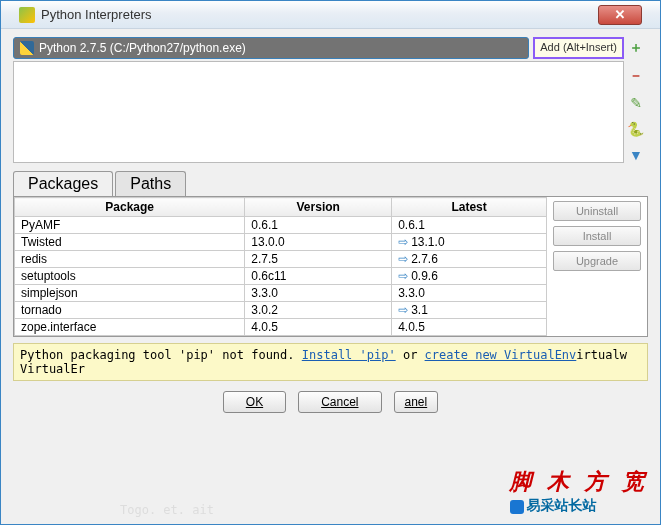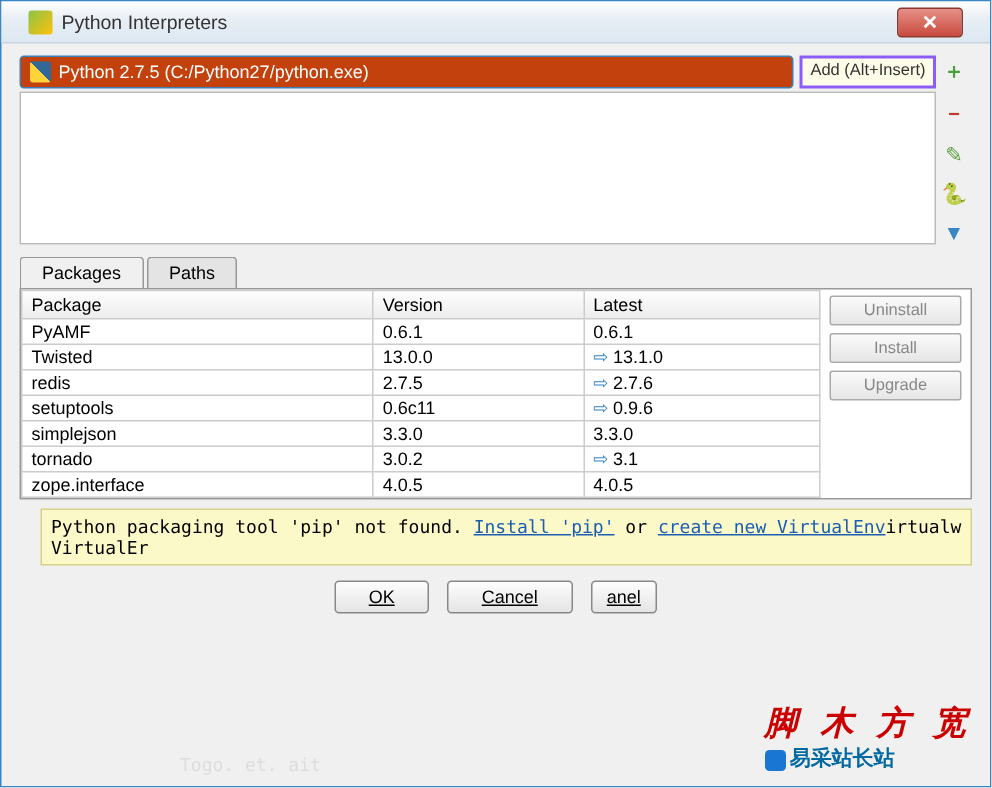--- a/index.html
+++ b/index.html
@@ -4,38 +4,38 @@
 <style>
 * { box-sizing: border-box; margin: 0; padding: 0; }
 body { font-family: "Segoe UI", Tahoma, sans-serif; font-size: 12px; background: #fff; width: 661px; height: 525px; overflow: hidden; }
 .window { border: 1px solid #3a85c4; background: #f0f0f0; height: 100%; display: flex; flex-direction: column; }
 .titlebar { background: linear-gradient(#fdfefe, #e8eef5 45%, #dde8f2); height: 28px; display: flex; align-items: center; padding: 0 18px; border-bottom: 1px solid #c8d4e0; }
 .titlebar-icon { width: 16px; height: 16px; background: linear-gradient(135deg, #8bc34a, #ffc107); border-radius: 2px; margin-right: 6px; }
 .titlebar-text { flex: 1; color: #333; font-size: 13px; }
 .close-btn { width: 44px; height: 20px; background: linear-gradient(#e79088, #c94a3e); border: 1px solid #8b3a32; border-radius: 3px; display: flex; align-items: center; justify-content: center; color: #fff; font-size: 13px; font-weight: bold; }
 .content { flex: 1; padding: 8px 12px; display: flex; flex-direction: column; }
 .interpreter-row { display: flex; gap: 4px; }
-.interpreter-bar { flex: 1; background: #c2410c; color: #fff; padding: 3px 6px; border-radius: 3px; display: flex; align-items: center; border: 1px solid #3a7fb7; }
+.interpreter-bar { flex: 1; background: #737373; color: #fff; padding: 3px 6px; border-radius: 3px; display: flex; align-items: center; border: 1px solid #3a7fb7; }
 .py-icon { width: 14px; height: 14px; margin-right: 5px; background: linear-gradient(45deg, #ffd43b 50%, #306998 50%); border-radius: 2px; }
 .tooltip-chip { background: #fefce8; border: 2px solid #8b5cf6; padding: 2px 5px; font-size: 11px; color: #333; }
 .side-icons { width: 24px; display: flex; flex-direction: column; align-items: center; gap: 10px; padding-top: 2px; }
 .side-icons span { font-size: 14px; cursor: pointer; }
 .list-area { flex: 1; background: #fff; border: 1px solid #bbb; margin-top: 2px; }
 .row2 { display: flex; }
 .tabs-row { display: flex; margin-top: 8px; }
-.tab { background: #f0f0f0; border: 1px solid #999; border-bottom: none; padding: 3px 14px; font-size: 12px; border-radius: 3px 3px 0 0; margin-right: 2px; }
+.tab { background: #f0f0f0; border: 1px solid #999; border-bottom: none; padding: 3px 14px; font-size: 16px; border-radius: 3px 3px 0 0; margin-right: 2px; }
 .tab.inactive { background: #e4e4e4; }
 .table-wrap { border: 1px solid #999; background: #fff; display: flex; }
 .pkg-table { flex: 1; border-collapse: collapse; width: 100%; }
-.pkg-table th { background: linear-gradient(#fdfdfd, #ececec); border: 1px solid #ccc; padding: 2px 6px; font-weight: normal; font-size: 12px; text-align: left; }
+.pkg-table th { background: linear-gradient(#fdfdfd, #ececec); border: 1px solid #ccc; padding: 2px 6px; font-weight: bold; font-size: 12px; text-align: center; }
 .pkg-table td { border: 1px solid #ccc; padding: 1px 6px; font-size: 12px; text-align: left; }
 .arrow { color: #3a85c4; margin-right: 3px; }
 .action-col { width: 100px; padding: 4px 6px; display: flex; flex-direction: column; gap: 5px; }
 .action-btn { background: linear-gradient(#fafafa, #e6e6e6); border: 1px solid #aaa; padding: 3px 4px; font-size: 11px; color: #888; border-radius: 2px; text-align: center; }
-.warning-bar { background: #fcf9c8; border: 1px solid #d6d090; padding: 4px 6px; font-size: 12px; margin-top: 6px; font-family: monospace; margin-left: 14px; }
+.warning-bar { background: #fcf9c8; border: 1px solid #d6d090; padding: 4px 6px; font-size: 12px; margin-top: 6px; font-family: monospace; }
 .warning-bar a { color: #1a5eb3; text-decoration: underline; cursor: pointer; }
 .dialog-buttons { display: flex; justify-content: center; gap: 12px; padding: 10px 0 6px; }
 .dlg-btn { background: linear-gradient(#fdfdfd, #e4e4e4); border: 1px solid #888; padding: 3px 22px; font-size: 12px; border-radius: 3px; text-decoration: underline; }
 .overlay-text { position: absolute; right: 12px; bottom: 10px; font-family: "SimSun", serif; }
 .overlay-text .red { color: #c00; font-size: 22px; font-weight: bold; font-style: italic; letter-spacing: 5px; }
 .overlay-text .blue { color: #0369a1; font-weight: bold; font-size: 14px; }
 .watermark { position: absolute; left: 120px; bottom: 8px; color: #ddd; font-size: 12px; font-family: monospace; }
 </style>
 </head>
 <body>

